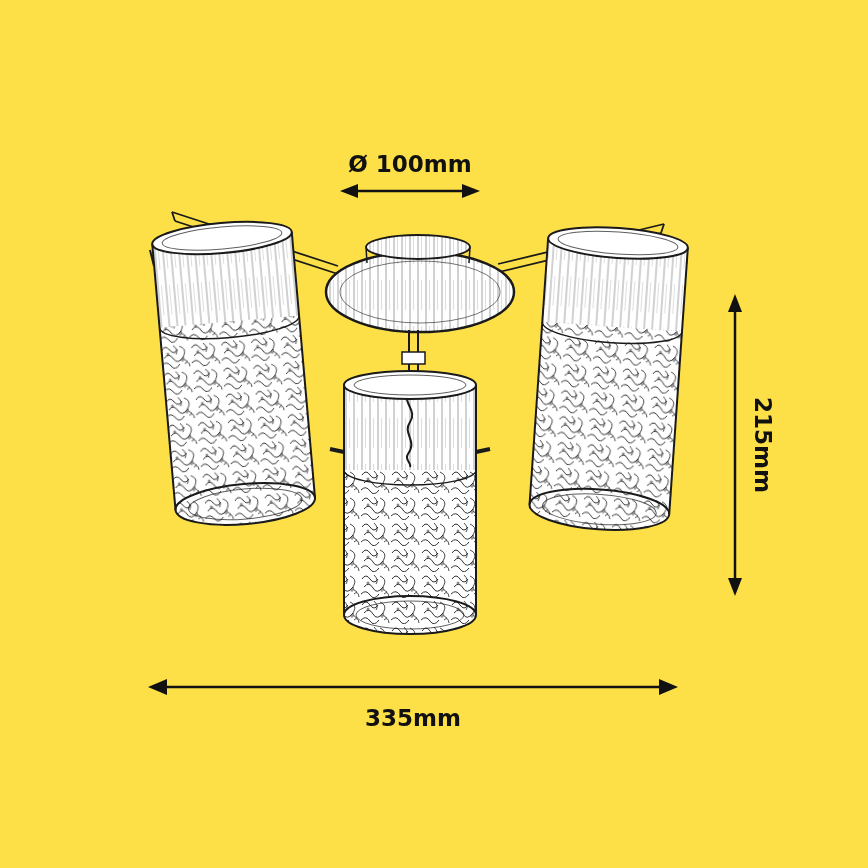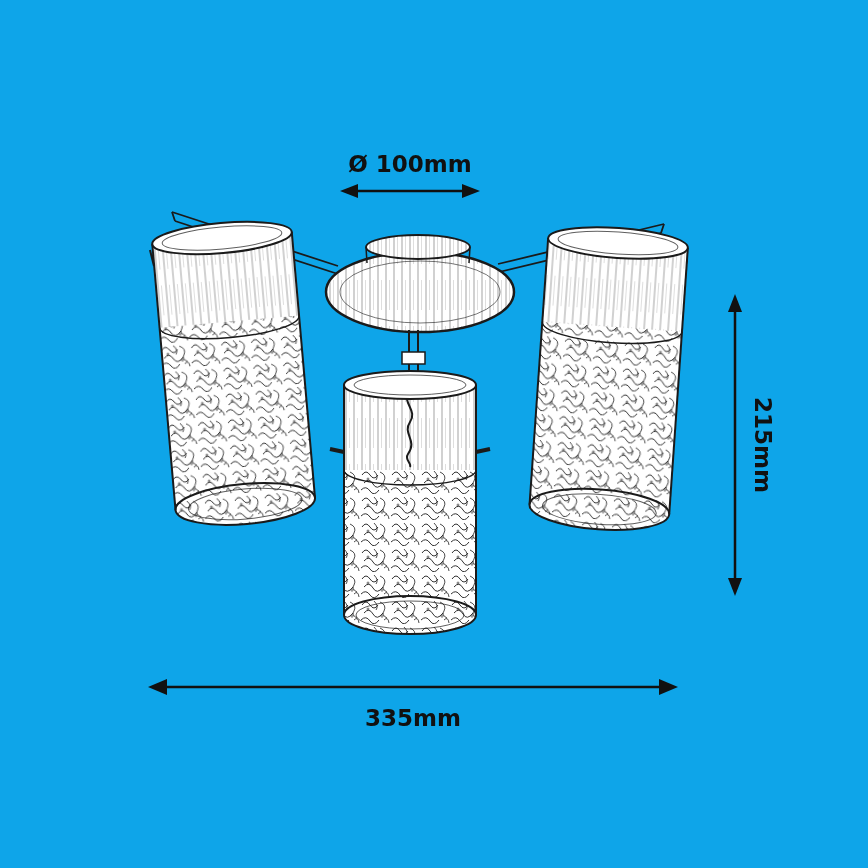--- a/index.html
+++ b/index.html
@@ -5,21 +5,21 @@
   html, body {
     margin: 0;
     padding: 0;
     background: #ffffff;
     font-family: "DejaVu Sans", "Liberation Sans", sans-serif;
   }
   .canvas {
     position: relative;
     width: 868px;
     height: 868px;
-    background: #0ea5e9;
+    background: #fde047;
     overflow: hidden;
   }
   svg { display: block; }
   text {
     font-family: "DejaVu Sans", "Liberation Sans", sans-serif;
     font-weight: bold;
     font-size: 23px;
     fill: #111111;
   }
 </style>

